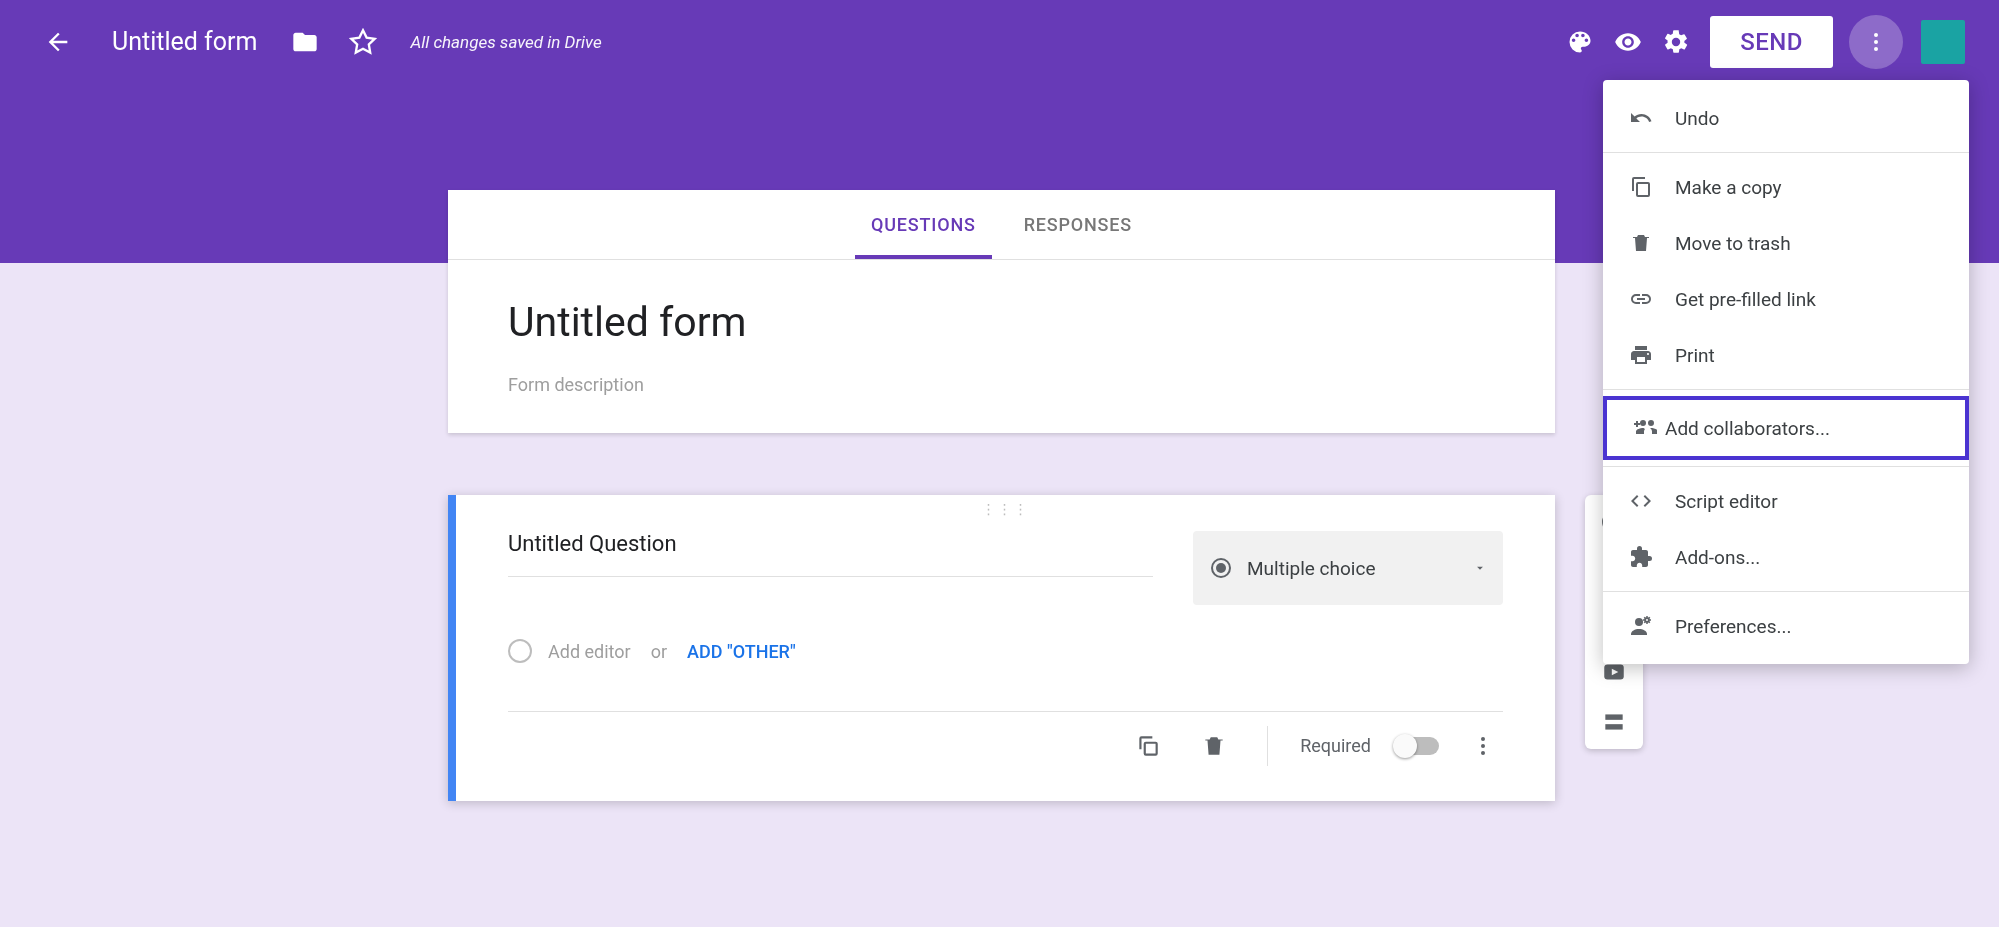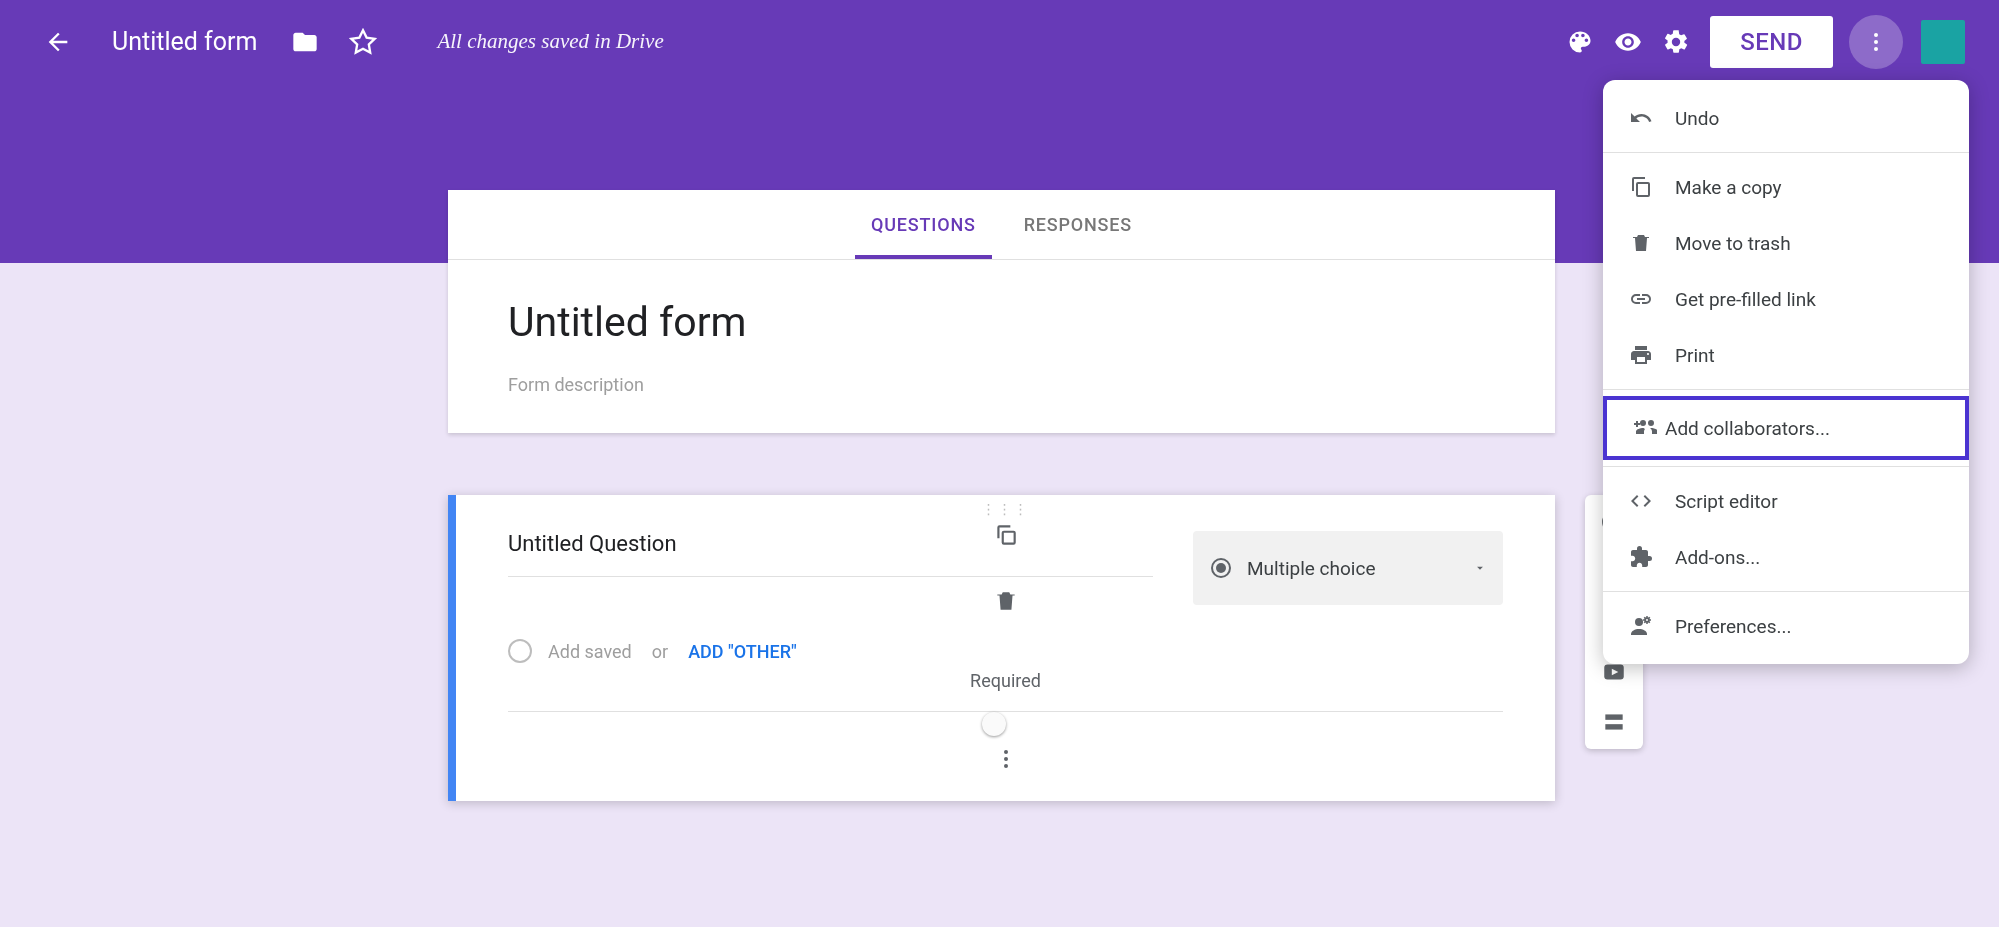--- a/index.html
+++ b/index.html
@@ -4,21 +4,21 @@
 <style>
   * { box-sizing: border-box; margin: 0; padding: 0; font-family: Roboto, Arial, sans-serif; }
   body { background: #ece4f7; width: 1999px; height: 927px; overflow: hidden; }
 
   
   .header { background: #673ab7; height: 83px; display: flex; align-items: center; padding: 0 34px; color: white; position: relative; z-index: 2; }
   .header .back-arrow { cursor: pointer; }
   .header .title { font-size: 25px; font-weight: 400; margin-left: 30px; }
   .header .icon-btn { width: 48px; height: 48px; display: flex; align-items: center; justify-content: center; cursor: pointer; }
   .header .star { margin-left: 10px; }
-  .header .saved-text { font-style: italic; font-size: 21px; opacity: 0.95; margin-left: 50px; font-family: Liberation Serif, serif; }
+  .header .saved-text { font-style: italic; font-size: 17px; opacity: 0.95; margin-left: 23px; }
   .header .spacer { flex: 1; }
   .header .send-btn { background: white; color: #673ab7; font-weight: 500; font-size: 24px; border-radius: 3px; padding: 12px 30px; margin: 0 10px; cursor: pointer; letter-spacing: 0.5px; }
   .header .more-circle { width: 54px; height: 54px; border-radius: 50%; background: rgba(255,255,255,0.25); display: flex; align-items: center; justify-content: center; margin-left: 6px; cursor: pointer; }
   .header .avatar { width: 44px; height: 44px; background: #1aa3a3; margin-left: 18px; border-radius: 2px; }
 
   
   .purple-band { background: #673ab7; height: 180px; position: relative; z-index: 1; }
 
   
   .card { width: 1107px; background: white; position: absolute; left: 448px; top: 190px; box-shadow: 0 2px 4px rgba(0,0,0,0.15); z-index: 3; }
@@ -42,33 +42,33 @@
 
   .option-row { display: flex; align-items: center; gap: 16px; padding: 14px 0; }
   .radio-circle { width: 24px; height: 24px; border: 2px solid #bdbdbd; border-radius: 50%; }
   .opt-text { font-size: 18px; color: #202124; }
   .opt-placeholder { color: #9e9e9e; font-size: 18px; }
   .or-text { color: #9e9e9e; font-size: 18px; margin: 0 4px; }
   .add-other { color: #1a73e8; font-weight: 500; font-size: 18px; cursor: pointer; }
 
   .options-area { padding: 20px 52px 0 52px; }
 
-  .q-footer { border-top: 1px solid #e0e0e0; margin: 34px 52px 10px 52px; height: 68px; display: flex; align-items: center; justify-content: flex-end; gap: 24px; flex-direction: column; }
+  .q-footer { border-top: 1px solid #e0e0e0; margin: 34px 52px 10px 52px; height: 68px; display: flex; align-items: center; justify-content: flex-end; gap: 24px; }
   .footer-icon { color: #5f6368; cursor: pointer; padding: 8px; }
   .divider-v { width: 1px; height: 40px; background: #e0e0e0; margin: 0 8px; }
   .required-label { font-size: 18px; color: #5f6368; }
   .toggle { width: 44px; height: 18px; background: #bdbdbd; border-radius: 10px; position: relative; cursor: pointer; }
   .toggle::after { content:""; position:absolute; width:24px; height:24px; background:#fafafa; border-radius:50%; top:-3px; left:-2px; box-shadow:0 1px 3px rgba(0,0,0,0.4); }
 
   
   .side-toolbar { position: absolute; left: 1585px; top: 495px; width: 58px; background: white; border-radius: 6px; box-shadow: 0 2px 6px rgba(0,0,0,0.2); display: flex; flex-direction: column; align-items: center; padding: 14px 0; gap: 24px; z-index: 3;}
   .side-toolbar .tool { color: #5f6368; cursor: pointer; }
 
   
-  .menu { position: absolute; top: 80px; right: 30px; width: 366px; background: white; border-radius: 12px; box-shadow: 0 4px 20px rgba(0,0,0,0.25); z-index: 5; padding: 10px 0; }
+  .menu { position: absolute; top: 80px; right: 30px; width: 366px; background: white; border-radius: 4px; box-shadow: 0 4px 20px rgba(0,0,0,0.25); z-index: 5; padding: 10px 0; }
   .menu-item { display: flex; align-items: center; gap: 22px; padding: 16px 26px; font-size: 19px; color: #3c4043; cursor: pointer; }
   .menu-item svg { color: #5f6368; flex-shrink: 0; }
   .menu-sep { height: 1px; background: #e0e0e0; margin: 6px 0; }
   .menu-highlight { border: 4px solid #4a33d1; gap: 8px; }
 
   svg { display: block; }
 </style>
 </head>
 <body>
 
@@ -143,21 +143,21 @@
         </svg>
       <span class="label">Multiple choice</span>
       <svg width="14" height="14" viewBox="0 0 24 24" fill="#5f6368">
           <path d="M7 10l5 5 5-5z"></path>
         </svg>
     </div>
   </div>
   <div class="options-area">
     <div class="option-row">
       <div class="radio-circle"></div>
-      <span class="opt-placeholder">Add saved</span>
+      <span class="opt-placeholder">Add editor</span>
       <span class="or-text">or</span>
       <span class="add-other">ADD "OTHER"</span>
     </div>
   </div>
   <div class="q-footer">
     <div class="footer-icon">
       <svg width="26" height="26" viewBox="0 0 24 24" fill="none" stroke="#5f6368" stroke-width="2">
           <rect x="9" y="9" width="11" height="11" rx="1"></rect>
           <path d="M5 15V5a1 1 0 011-1h10"></path>
         </svg>

